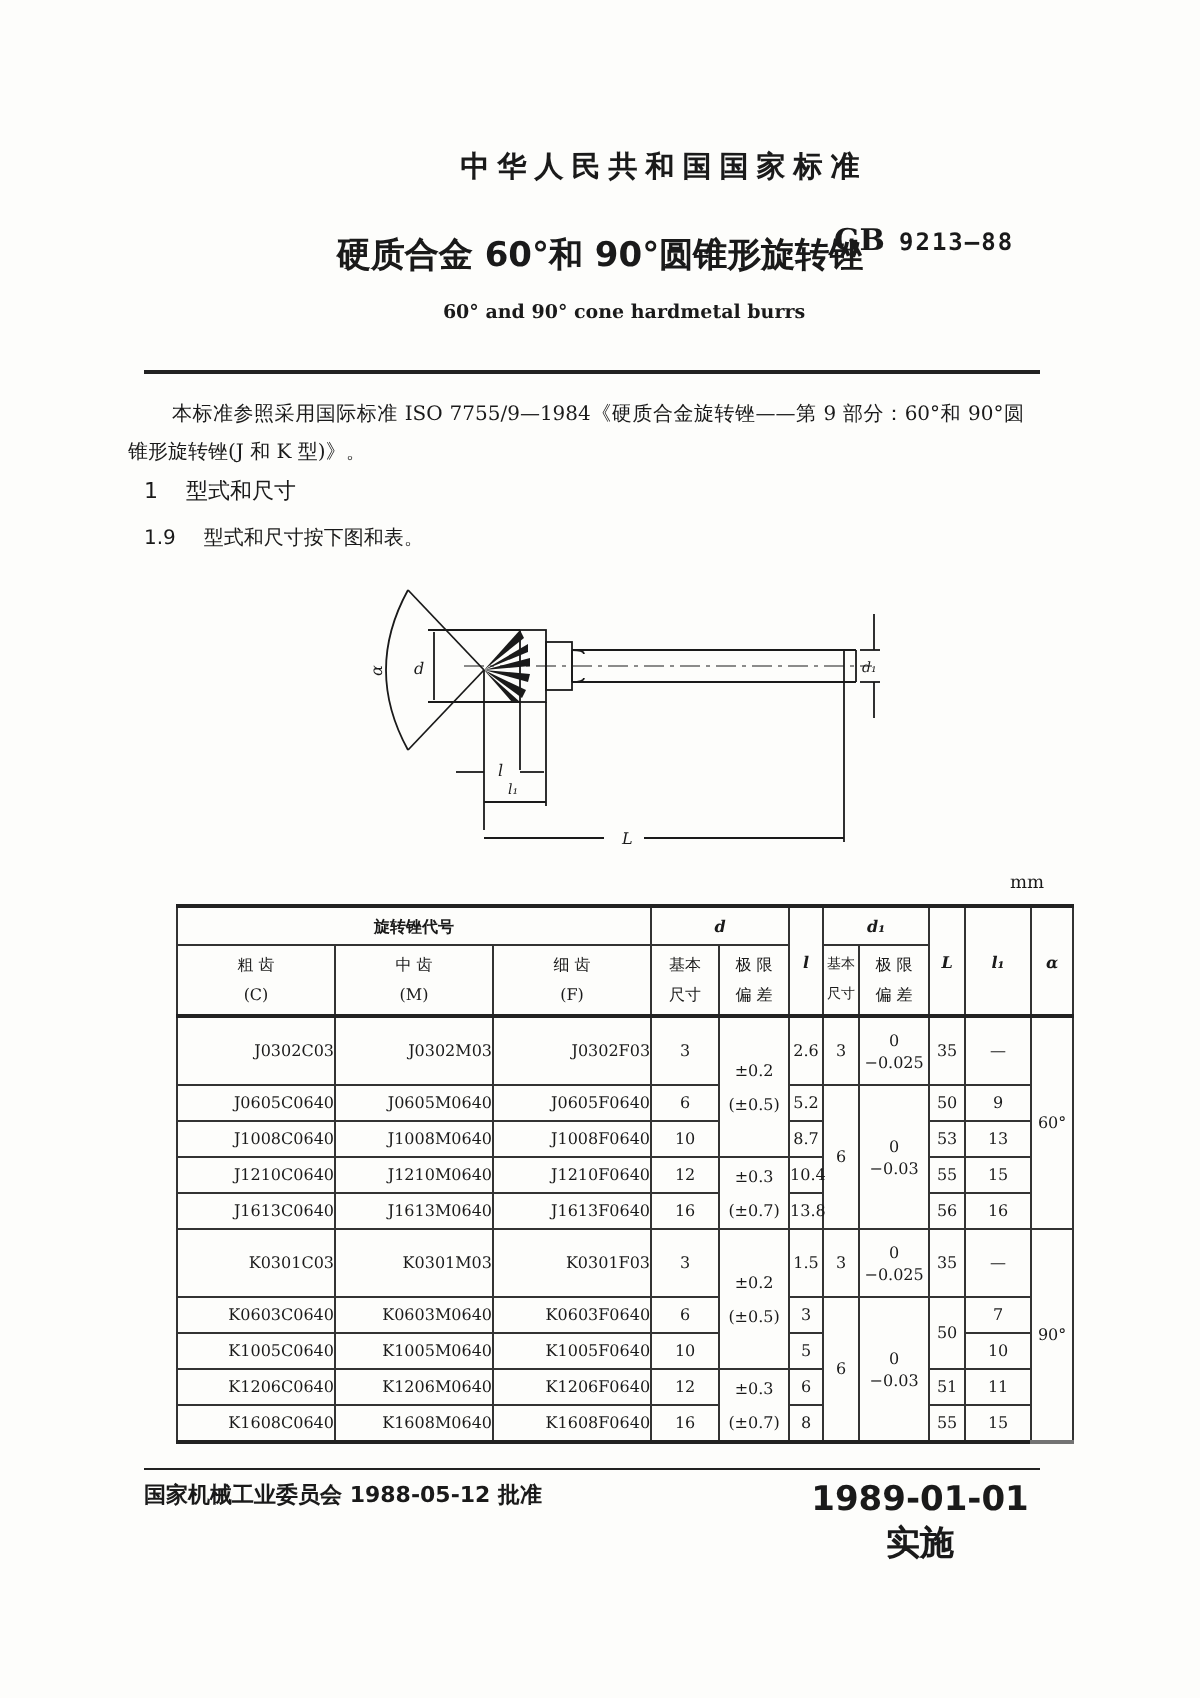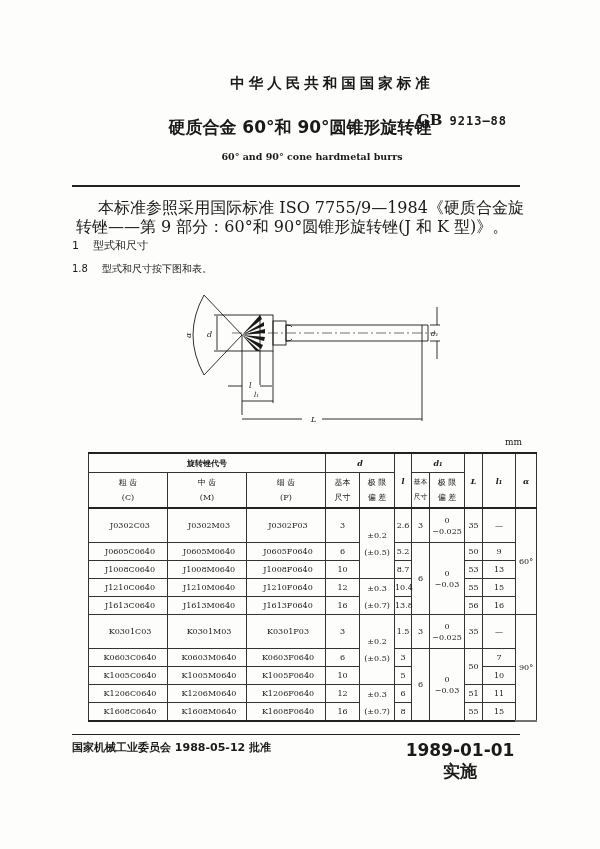--- a/index.html
+++ b/index.html
@@ -6,32 +6,32 @@
   body { width:600px; height:849px; background:#fdfdfb; position:relative; overflow:hidden;
          font-family:"DejaVu Serif", "Liberation Serif", serif; color:#1a1a1a; }
   .abs { position:absolute; }
   .natl { left:0; width:600px; top:74px; text-align:center; font-family:"DejaVu Sans", sans-serif;
           font-weight:bold; font-size:14.5px; letter-spacing:4px;padding-left:32px; }
   .gbcode { left:417px; top:111px; font-size:12px; font-weight:bold; letter-spacing:1px; font-family:"DejaVu Sans Mono", monospace; }
   .gbcode b { font-family:"DejaVu Serif", serif; letter-spacing:0; margin-right:7px; font-size:15px; }
   .title-cn { left:0; width:600px; top:116px; text-align:center; font-family:"DejaVu Sans", sans-serif; font-weight:bold; font-size:17px; }
   .title-en { left:12px; width:600px; top:151px; text-align:center; font-size:9.5px; font-weight:bold; }
   .rule-top { left:72px; top:185px; width:448px; height:2px; background:#222; }
-  .para { left:76px; top:198px; width:448px; font-size:16px; line-height:19px; text-indent:22px; text-align:justify; }
+  .para { left:64px; top:198px; width:448px; font-size:10px; line-height:19px; text-indent:22px; text-align:justify; }
   .h1 { left:72px; top:238px; font-size:11px; font-weight:normal; font-family:"DejaVu Sans", sans-serif; }
   .h1 span, .h11 span { display:inline-block; margin-right:14px; }
   .h11 { left:72px; top:262px; font-size:10px; font-family:"DejaVu Sans", sans-serif; }
   .figure { left:180px; top:285px; width:260px; height:150px; }
   .unit { left:505px; top:437px; font-size:9px; }
   table.spec { position:absolute; left:72px; top:452px; width:448px; border-collapse:collapse;
                font-size:8px; table-layout:fixed;margin-left:16px; }
   table.spec td, table.spec th { border:1px solid #333; text-align:center; vertical-align:middle; padding:0; font-weight:normal; }
   table.spec tr.hdr1 th { border-top:2px solid #222; height:18px; font-weight:bold; }
   table.spec tr.hdr2 th { height:34px; line-height:15px; border-bottom:2px solid #222; }
-  table.spec td.code { text-align:center; padding-left:4px; }
+  table.spec td.code { text-align:right; padding-left:4px; }
   table.spec tr.tall td { height:33px; }
   table.spec tr.norm td { height:17px; }
   table.spec tr.last td { border-bottom:2px solid #222; }
   table.spec .ital { font-style:italic; }
   .tol { line-height:17px; }
   .dev { line-height:11px; }
   .footer-left { left:72px; top:740px; font-size:11px; font-weight:bold; font-family:"DejaVu Sans", sans-serif; }
   .footer-right { left:400px; width:120px; top:740px; text-align:center; font-size:17px; font-weight:bold; font-family:"DejaVu Sans", sans-serif; }
   .rule-foot { left:72px; top:734px; width:448px; height:1px; background:#222; }
 </style>
@@ -39,21 +39,21 @@
 <body>
 
 <div class="abs natl">中华人民共和国国家标准</div>
 <div class="abs gbcode"><b>GB</b><span>9213—88</span></div>
 <div class="abs title-cn">硬质合金 60°和 90°圆锥形旋转锉</div>
 <div class="abs title-en">60° and 90° cone hardmetal burrs</div>
 <div class="abs rule-top"></div>
 
 <div class="abs para">本标准参照采用国际标准 ISO 7755/9—1984《硬质合金旋转锉——第 9 部分：60°和 90°圆锥形旋转锉(J 和 K 型)》。</div>
 <div class="abs h1"><span>1</span><span>型式和尺寸</span></div>
-<div class="abs h11"><span>1.8</span><span>型式和尺寸按下图和表。</span></div>
+<div class="abs h11"><span>1.9</span><span>型式和尺寸按下图和表。</span></div>
 
 <svg class="abs figure" viewBox="0 0 260 150" xmlns="http://www.w3.org/2000/svg">
   <g fill="none" stroke="#1a1a1a" stroke-width="0.9">
 
     <path d="M24 10 Q 2 50 24 90"></path>
 
     <line x1="24" y1="10" x2="62" y2="50"></line>
     <line x1="24" y1="90" x2="62" y2="50"></line>
 
     <line x1="34" y1="30" x2="80" y2="30"></line>

